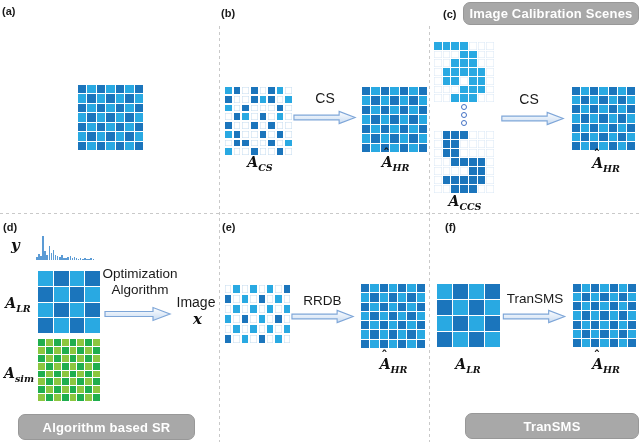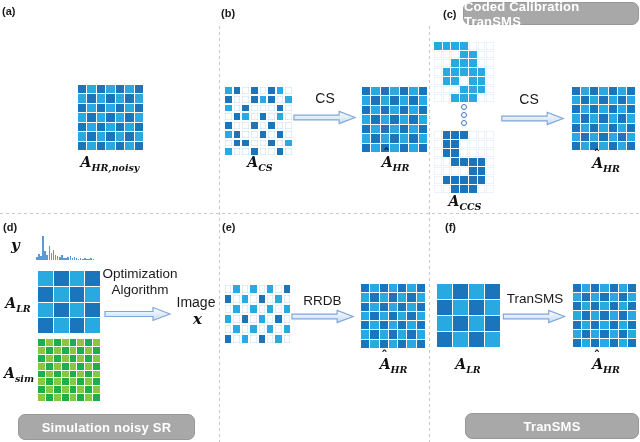--- a/index.html
+++ b/index.html
@@ -93,23 +93,20 @@
       <div style="background: rgb(27, 117, 188);"></div>
       <div style="background: rgb(41, 169, 226);"></div>
       <div style="background: rgb(27, 117, 188);"></div>
       <div style="background: rgb(41, 169, 226);"></div>
       <div style="background: rgb(27, 117, 188);"></div>
       <div style="background: rgb(41, 169, 226);"></div>
       <div style="background: rgb(27, 117, 188);"></div>
       <div style="background: rgb(41, 169, 226);"></div>
       <div style="background: rgb(27, 117, 188);"></div>
     </div>
-  <div class="mlabel" style="left:66px;top:155px;width:88px">
-    <span class="mbase"><span class="hat"></span><span>A</span></span><sub>HR,noisy</sub>
-  </div>
 
   <div class="tag" style="left:221px;top:7px">(b)</div>
   <div class="grid" style="left: 225px; top: 87px; width: 67px; height: 68px; grid-template-columns: repeat(8, 1fr); gap: 2px;">
       <div style="background: rgb(41, 169, 226);"></div>
       <div style="background: rgb(27, 117, 188);"></div>
       <div style="box-shadow: rgb(195, 220, 240) 0px 0px 0px 0.5px inset;"></div>
       <div style="background: rgb(27, 117, 188);"></div>
       <div style="box-shadow: rgb(195, 220, 240) 0px 0px 0px 0.5px inset;"></div>
       <div style="background: rgb(27, 117, 188);"></div>
       <div style="background: rgb(41, 169, 226);"></div>
@@ -228,21 +225,21 @@
     </div>
   <div class="mlabel" style="left:230px;top:155px;width:60px">
     <span class="mbase"><span class="hat"></span><span>A</span></span><sub>CS</sub>
   </div>
   <div class="mlabel" style="left:368px;top:155px;width:55px">
     <span class="mbase"><span class="hat">ˆ</span><span>A</span></span><sub>HR</sub>
   </div>
 
   <div class="tag" style="left:443px;top:8px">(c)</div>
   <div class="pill" style="left:463px;top:2px;width:174px;height:21px">
-    <span>Coded Calibration TranSMS</span>
+    <span>Image Calibration Scenes</span>
   </div>
   <div class="grid" style="left: 434px; top: 42px; width: 60px; height: 60px; grid-template-columns: repeat(7, 1fr); gap: 1px;">
       <div style="background: rgb(41, 169, 226);"></div>
       <div style="background: rgb(41, 169, 226);"></div>
       <div style="background: rgb(41, 169, 226);"></div>
       <div style="background: rgb(41, 169, 226);"></div>
       <div style="box-shadow: rgb(217, 232, 246) 0px 0px 0px 0.5px inset;"></div>
       <div style="box-shadow: rgb(217, 232, 246) 0px 0px 0px 0.5px inset;"></div>
       <div style="box-shadow: rgb(217, 232, 246) 0px 0px 0px 0.5px inset;"></div>
       <div style="box-shadow: rgb(217, 232, 246) 0px 0px 0px 0.5px inset;"></div>
@@ -527,21 +524,21 @@
     <span class="mbase"><span class="hat"></span><span>A</span></span><sub>sim</sub>
   </div>
   <div class="ptext" style="left:96px;top:266px;width:88px;font-size:13.5px">Optimization</div>
   <div class="ptext" style="left:96px;top:282px;width:88px;font-size:13.5px">Algorithm</div>
   <svg class="arrow" style="left:104px;top:305px" width="68" height="18" viewBox="0 0 68 18">
     <polygon points="1,6.5 49,6.5 49,2.5 66,9 49,15.5 49,11.5 1,11.5" fill="url(#agrad)" stroke="#7EA6D8" stroke-width="1.2"></polygon>
   </svg>
   <div class="ptext" style="left:172px;top:294px;width:48px;font-size:14px">Image</div>
   <div class="mvar" style="left:193px;top:310px">x</div>
   <div class="pill" style="left:18px;top:414px;width:175px;height:24px">
-    <span>Simulation noisy SR</span>
+    <span>Algorithm based SR</span>
   </div>
 
   <div class="tag" style="left:222px;top:221px">(e)</div>
   <div class="grid" style="left: 225px; top: 285px; width: 65px; height: 58px; grid-template-columns: repeat(8, 1fr); gap: 2px;">
       <div style="box-shadow: rgb(195, 220, 240) 0px 0px 0px 0.5px inset;"></div>
       <div style="background: rgb(41, 169, 226);"></div>
       <div style="box-shadow: rgb(195, 220, 240) 0px 0px 0px 0.5px inset;"></div>
       <div style="background: rgb(41, 169, 226);"></div>
       <div style="box-shadow: rgb(195, 220, 240) 0px 0px 0px 0.5px inset;"></div>
       <div style="background: rgb(41, 169, 226);"></div>

